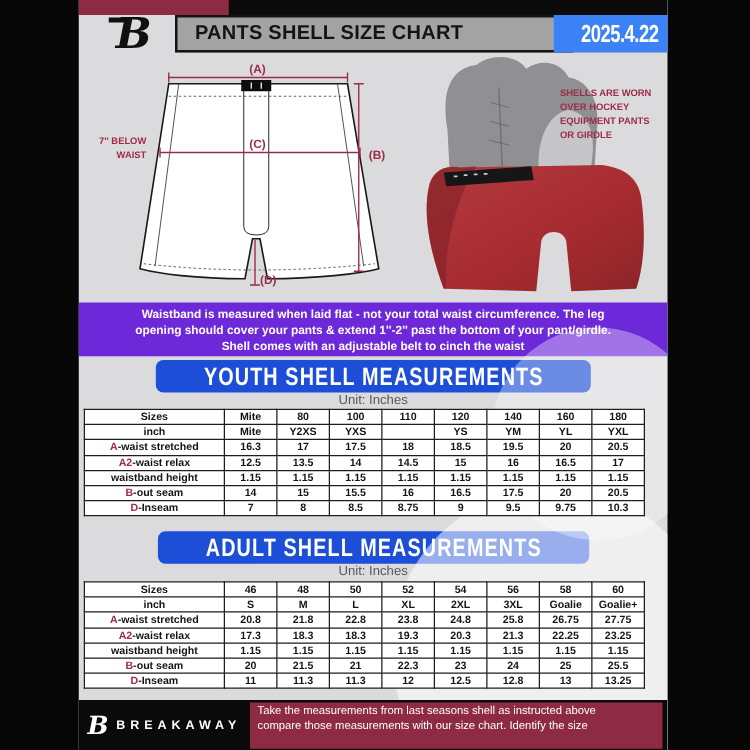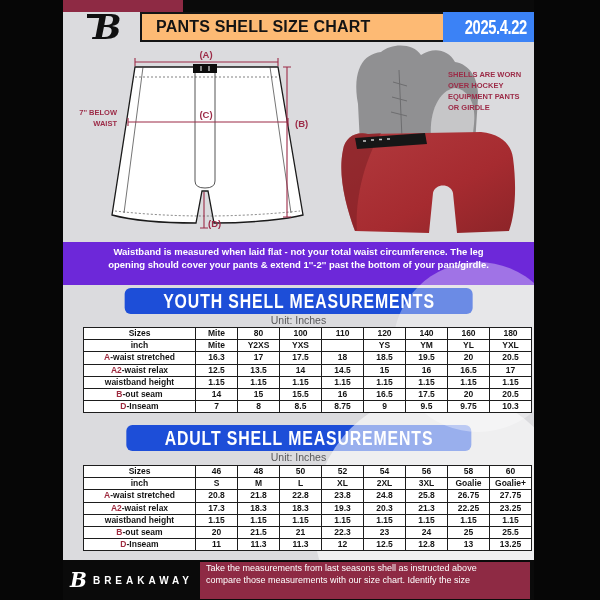--- a/index.html
+++ b/index.html
@@ -9,42 +9,42 @@
            background:#dbdbde;overflow:hidden;}
   
   .top-strip{position:absolute;left:0;top:0;width:471px;height:12px;background:#0a0a0a;}
   .top-strip .maroon-part{position:absolute;left:0;top:0;width:120px;height:12px;background:#8e2a44;}
   
   .header{position:absolute;left:0;top:12px;width:471px;height:30px;}
   .logo-b{position:absolute;left:22px;top:-4px;width:44px;height:38px;color:#101010;
           font-family:"DejaVu Serif",serif;font-weight:bold;font-size:34px;line-height:38px;
           font-style:italic;text-align:center;}
   .logo-b::before{content:"";position:absolute;left:2px;top:6px;width:16px;height:4px;background:#101010;}
-  .title-box{position:absolute;left:77px;top:0;width:301px;height:26px;background:#fdba74;
+  .title-box{position:absolute;left:77px;top:0;width:301px;height:26px;background:#a3a3a3;
              border:2px solid #141414;display:flex;align-items:center;padding-left:14px;
              font-size:16px;font-weight:700;color:#141414;letter-spacing:.2px;white-space:nowrap;}
   .date-box{position:absolute;left:380px;top:0;width:106px;height:30px;background:#3b82f6;
             color:#fff;display:flex;align-items:center;justify-content:center;
             font-weight:bold;font-size:18px;}
   .date-box span{display:inline-block;transform:scale(.82,1.1);letter-spacing:-.5px;}
   
   .diagram-area{position:absolute;left:0;top:42px;width:471px;height:200px;}
   
   .notice-banner{position:absolute;left:0;top:242px;width:471px;height:43px;background:#6d28d9;
                  color:#fff;text-align:center;font-size:9.5px;font-weight:bold;line-height:13px;
                  padding-top:3px;box-sizing:border-box;}
   
   .section-title{position:absolute;left:50%;transform:translateX(-50%);height:26px;
                  background:#1d4ed8;color:#fff;border-radius:6px;padding:0 20px;
                  line-height:26px;text-align:center;font-weight:bold;font-size:18px;white-space:nowrap;}
   .section-title span{display:inline-block;transform:scale(.88,1.12);letter-spacing:1px;}
   .unit-label{position:absolute;left:0;width:471px;text-align:center;color:#58585a;
               font-size:10.5px;font-weight:normal;}
   
-  table.size-table{position:absolute;left:20px;width:449px;border-collapse:collapse;
+  table.size-table{position:absolute;left:4px;width:449px;border-collapse:collapse;
                    table-layout:fixed;background:#fff;z-index:2;}
   table.size-table td{border:1px solid #1d1d1d;height:11.2px;line-height:11.2px;
                       font-size:8.5px;font-weight:bold;color:#141414;text-align:center;
                       padding:0;overflow:hidden;white-space:nowrap;}
   table.size-table td.label-cell{width:111px;}
   .maroon{color:#9e2b3f;}
   
   .wm-circle{position:absolute;border-radius:50%;z-index:1;}
   .wm1{left:250px;top:390px;width:260px;height:260px;background:rgba(255,255,255,.55);}
   .wm2{left:330px;top:262px;width:170px;height:170px;background:rgba(255,255,255,.35);}
@@ -130,20 +130,21 @@
         <text x="385" y="46">OVER HOCKEY</text>
         <text x="385" y="57">EQUIPMENT PANTS</text>
         <text x="385" y="68">OR GIRDLE</text>
       </g>
     </svg>
   </div>
 
   <div class="notice-banner">
     <div>Waistband is measured when laid flat - not your total waist circumference. The leg</div>
     <div>opening should cover your pants &amp; extend 1''-2'' past the bottom of your pant/girdle.</div>
+    <div>Shell comes with an adjustable belt to cinch the waist</div>
   </div>
 
   <div class="wm-circle wm2"></div>
   <div class="wm-circle wm1"></div>
 
   <div class="section-title" style="top:288px;">
     <span>YOUTH SHELL MEASUREMENTS</span>
   </div>
   <div class="unit-label" style="top:314px;">Unit: Inches</div>
   <table class="size-table" style="top:327px;">

